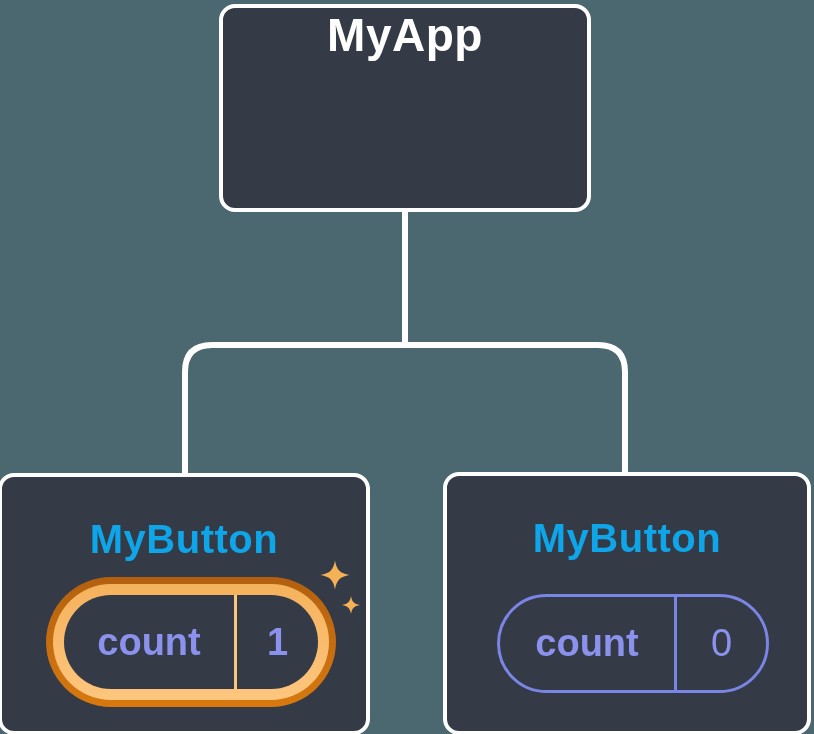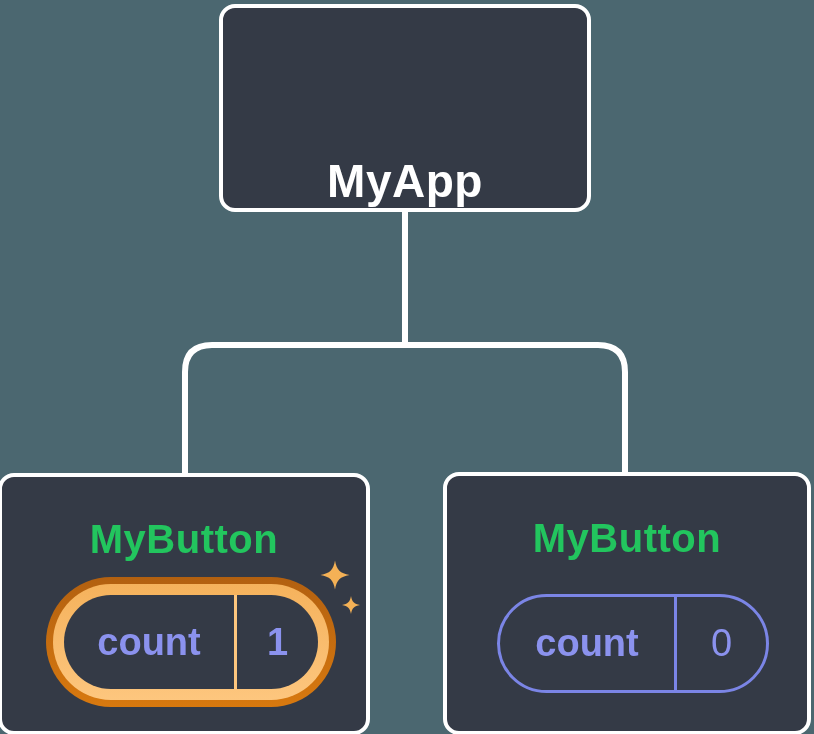--- a/index.html
+++ b/index.html
@@ -24,33 +24,33 @@
   }
   .node{
     position:absolute;
     box-sizing:border-box;
     background: var(--node-fill,#343a46);
     border:4px solid var(--line-white,#ffffff);
     border-radius:16px;
   }
   .node-root{
     left:219px;top:4px;width:372px;height:208px;
-    display:flex;align-items:flex-end;justify-content:center;
+    display:flex;align-items:flex-start;justify-content:center;
   }
   .node-child-left{ left:-2px;top:473px;width:372px;height:262px; }
   .node-child-right{ left:443px;top:472px;width:368px;height:263px; }
   .node-title{
     color:#ffffff;
     font-size:46px;font-weight:600;
     letter-spacing:0.5px;
     text-align:center;
   }
   .child-title{
     position:absolute;left:0;right:0;top:40px;
-    color:#22c55e;
+    color:#0ea5e9;
     font-size:40px;font-weight:600;
     letter-spacing:0.5px;
     text-align:center;
   }
   
   .pill-hl-ring{
     position:absolute;left:44px;top:100px;width:290px;height:130px;
     border-radius:65px;
     background:linear-gradient(180deg, var(--gold-ring-top,#b26010), var(--gold-ring-bottom,#d8790f));
   }

